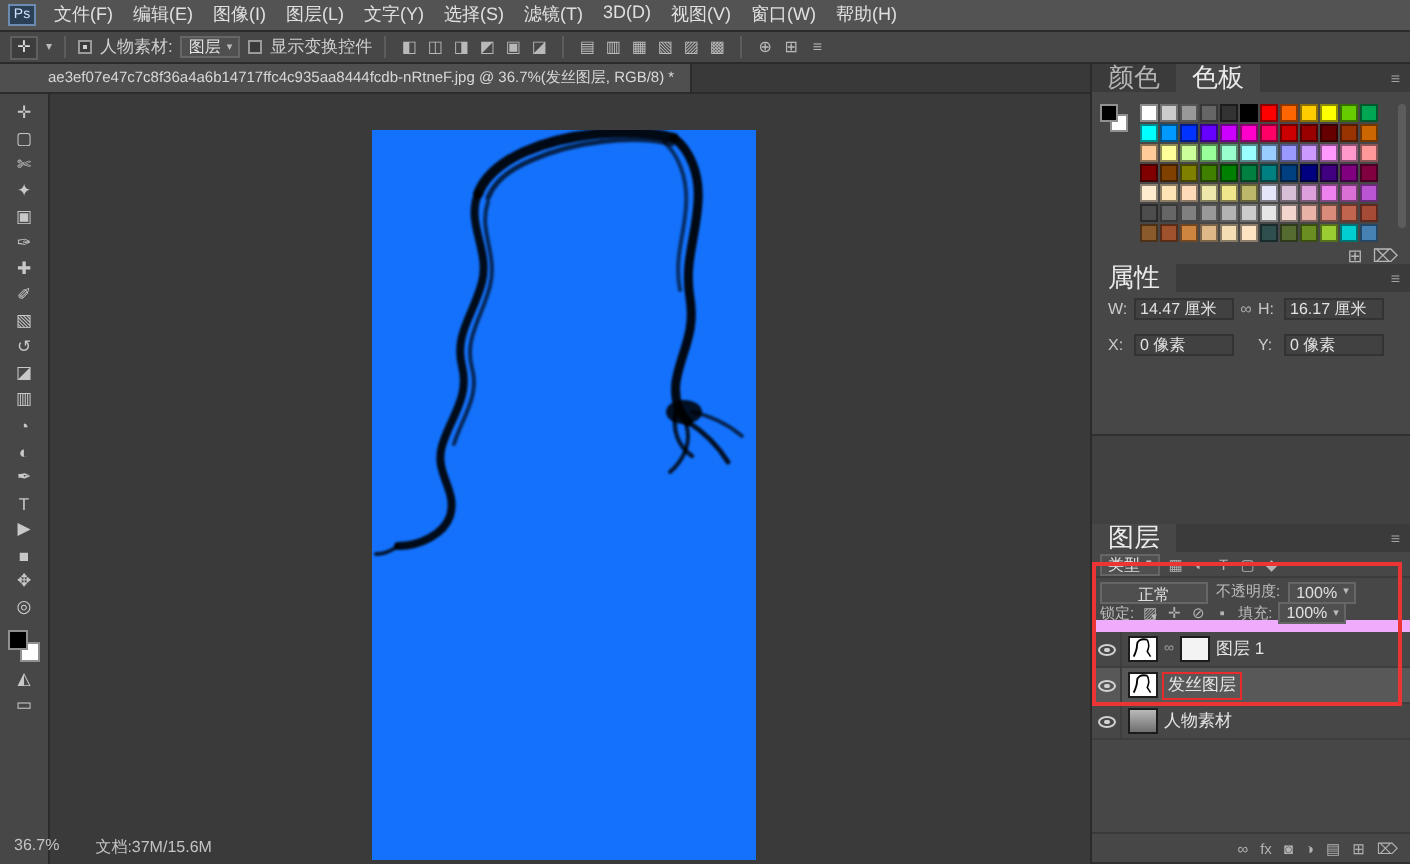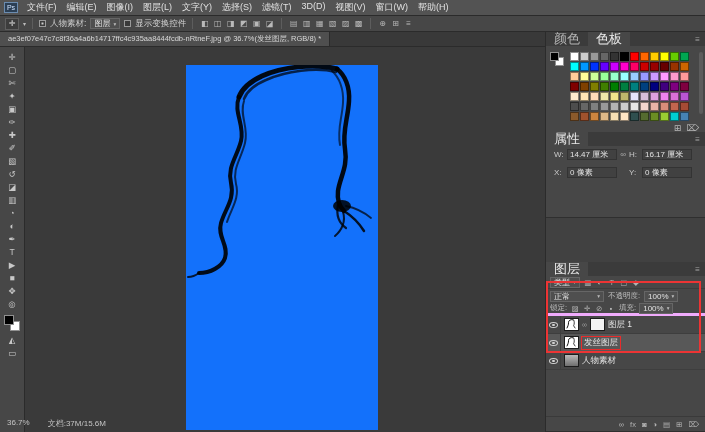--- a/index.html
+++ b/index.html
@@ -31,21 +31,21 @@
     height:11px;padding:0 3px;font-size:8px;color:#e0e0e0;}
   .dd-caret{font-size:5.5px;color:#bbb;}
   .icon-group{display:flex;gap:2px;}
   .opt-icon{font-size:8px;color:#b9b9b9;width:11px;text-align:center;}
 
   
   .tabbar{position:absolute;left:0;top:32px;width:545px;height:15px;background:#393939;
     border-bottom:1px solid #2b2b2b;display:flex;z-index:4;}
   .doc-tab{height:100%;background:#4f4f4f;border-right:1px solid #2b2b2b;display:flex;
     align-items:center;padding:0 8px;max-width:540px;overflow:hidden;}
-  .doc-tab-title{font-size:7.5px;color:#d8d8d8;white-space:nowrap;}
+  .doc-tab-title{font-size:7.5px;color:#d8d8d8;white-space:nowrap;margin-left:16px;}
 
   
   .workspace{position:absolute;left:0;top:47px;width:545px;height:385px;background:#3a3a3a;}
   .toolbar{position:absolute;left:0;top:0;width:25px;height:100%;background:#474747;
     border-right:1px solid #2b2b2b;display:flex;flex-direction:column;align-items:center;padding-top:3px;}
   .tools-list{display:flex;flex-direction:column;align-items:center;}
   .tool{width:19px;height:13px;display:flex;align-items:center;justify-content:center;
     font-size:8.5px;color:#c8c8c8;}
   .fgbg{position:relative;width:16px;height:16px;margin:5px 0 2px;flex:none;}
   .fg-chip{position:absolute;left:0;top:0;width:10px;height:10px;background:#000;
@@ -81,21 +81,21 @@
     row-gap:7px;align-items:center;color:#c9c9c9;}
   .plabel{font-size:8px;}
   .pval{font-size:8px;color:#e2e2e2;background:#414141;border:1px solid #333;padding:0 2px;height:11px;
     display:flex;align-items:center;white-space:nowrap;overflow:hidden;}
   .chain{text-align:center;color:#a9a9a9;}
 
   .layers-panel{top:230px;height:170px;}
   .layers-filter{height:13px;display:flex;align-items:center;gap:3px;padding:0 4px;border-bottom:1px solid #3c3c3c;}
   .f-icon{font-size:7.5px;color:#b3b3b3;width:10px;text-align:center;}
   .blend-row{height:14px;display:flex;align-items:center;gap:4px;padding:0 4px;}
-  .lock-row{height:13px;display:flex;align-items:center;gap:3px;padding:0 4px;border-bottom:3px solid #f0abfc;}
+  .lock-row{height:13px;display:flex;align-items:center;gap:3px;padding:0 4px;border-bottom:6px solid #f0abfc;}
   .mini-label{font-size:7.5px;color:#bdbdbd;white-space:nowrap;}
   .layers-list{}
   .layer-row{height:18px;display:flex;align-items:center;gap:3px;padding:0 3px 0 0;border-bottom:1px solid #3e3e3e;}
   .layer-row.selected{background:#585858;}
   .eye-wrap{width:15px;height:100%;border-right:1px solid #3e3e3e;display:flex;align-items:center;
     justify-content:center;flex:none;}
   .eye{width:9px;height:6px;border:1px solid #d2d2d2;border-radius:50%;position:relative;}
   .eye::after{content:"";position:absolute;left:2.5px;top:1px;width:2.5px;height:2.5px;background:#d2d2d2;border-radius:50%;}
   .thumb{width:15px;height:13px;border:1px solid #1c1c1c;background:#fff;flex:none;overflow:hidden;}
   .thumb.person{background:linear-gradient(#b9b9b9,#6f6f6f);}
@@ -380,21 +380,21 @@
         </span>
         <span class="icon-group" id="filter-icons">
             <span class="f-icon">▦</span>
             <span class="f-icon">◐</span>
             <span class="f-icon">T</span>
             <span class="f-icon">▢</span>
             <span class="f-icon">◆</span>
           </span>
       </div>
       <div class="blend-row">
-        <span class="select" style="width:54px;justify-content:space-between;">
+        <span class="select" style="width:54px;justify-content:space-between;flex-direction:column;">
           <span>正常</span>
           <span class="dd-caret">▾</span>
         </span>
         <span class="mini-label">不透明度:</span>
         <span class="select">
           <span>100%</span>
           <span class="dd-caret">▾</span>
         </span>
       </div>
       <div class="lock-row">

